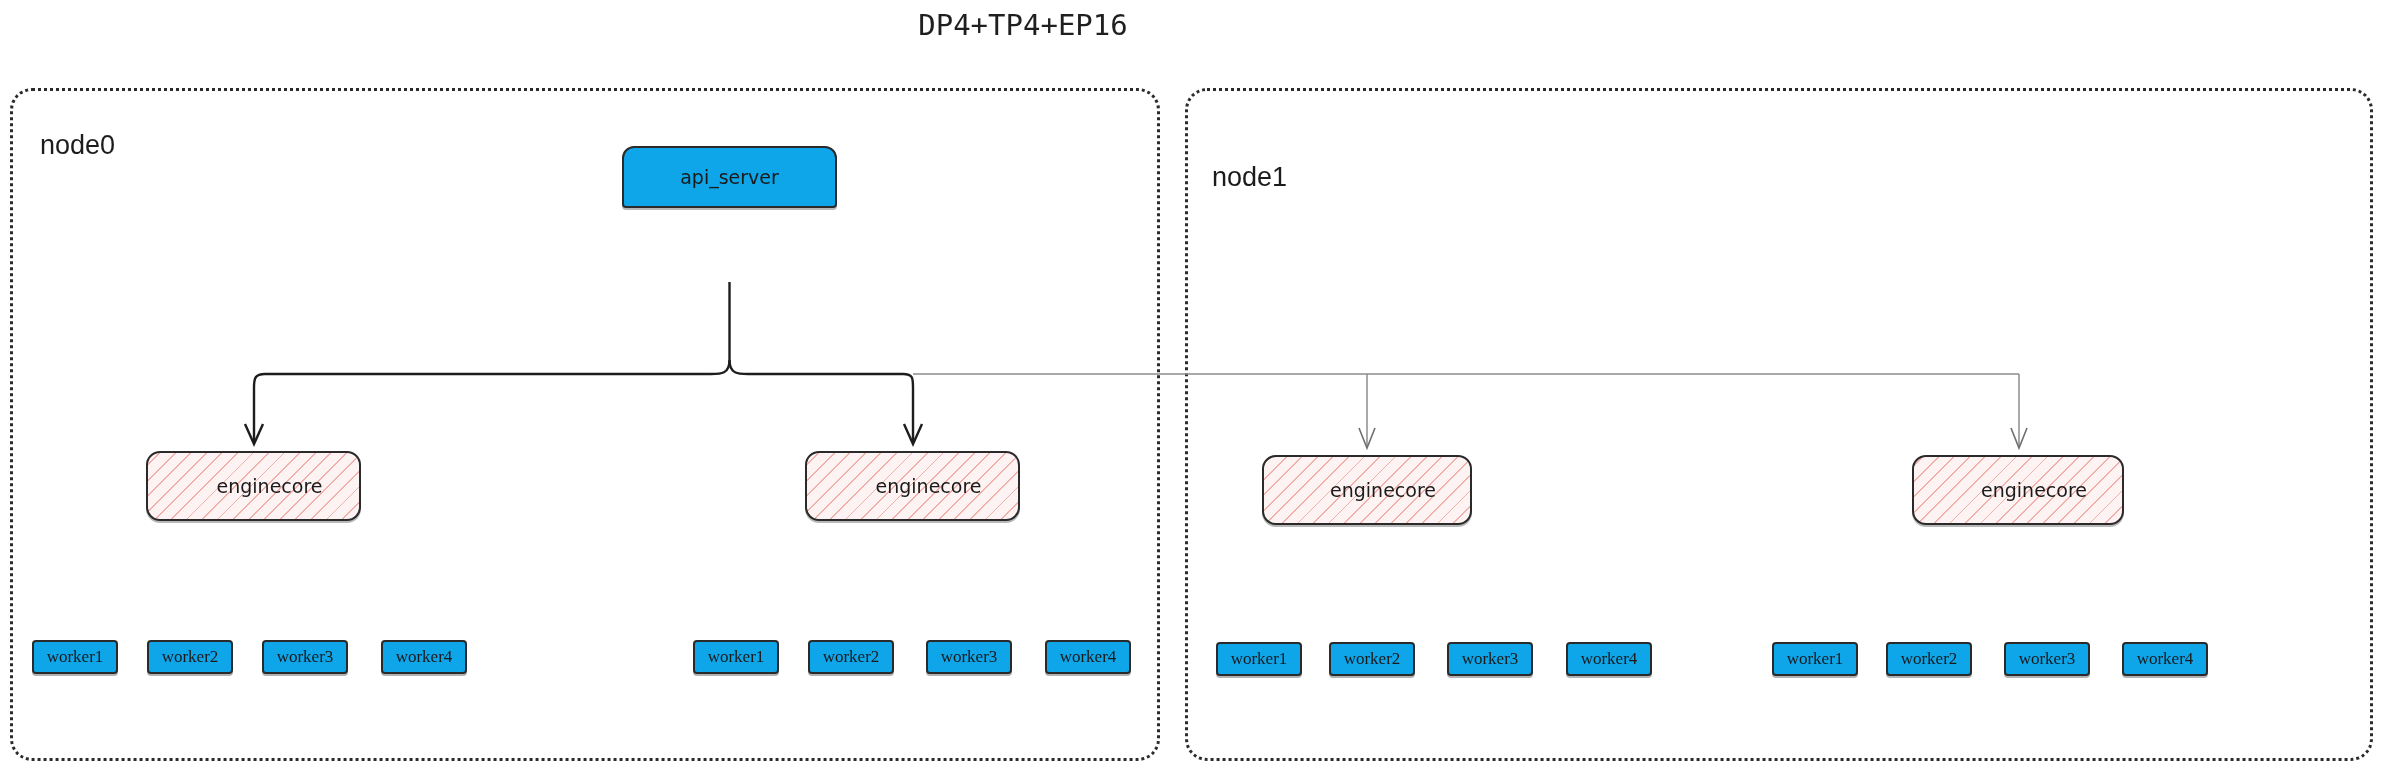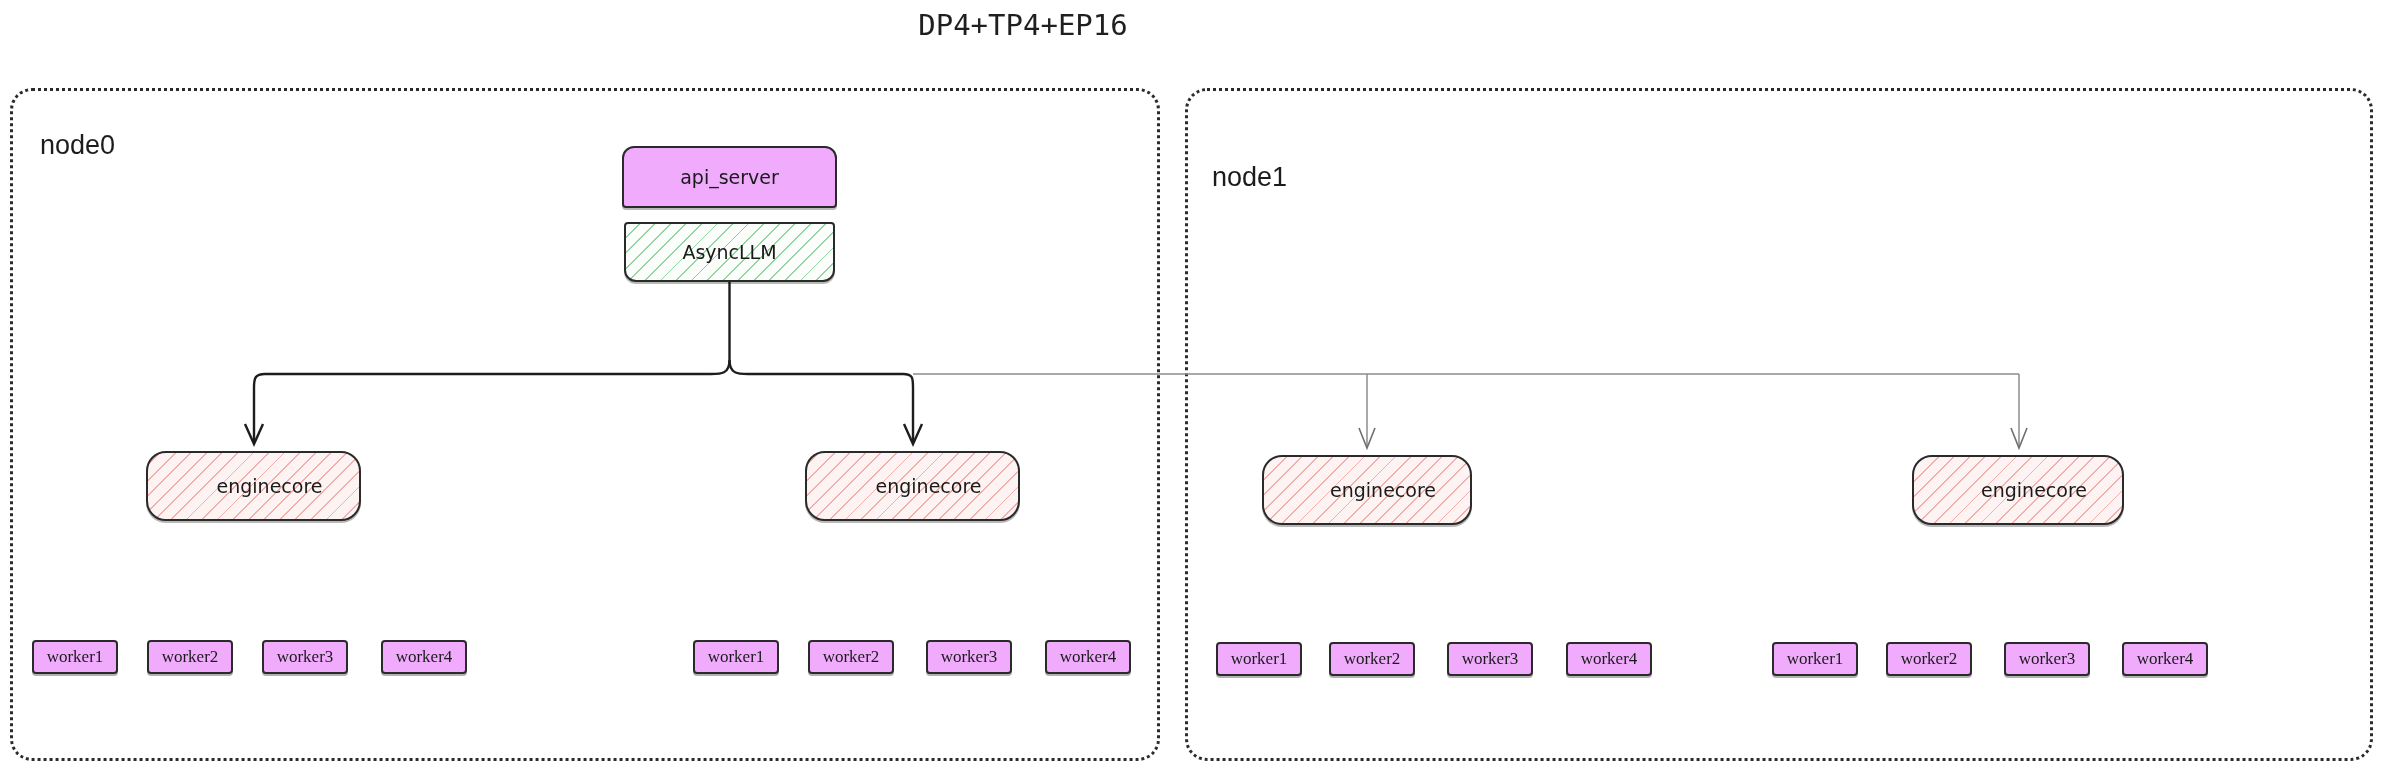--- a/index.html
+++ b/index.html
@@ -48,21 +48,21 @@
   }
 
   
   .box {
     position: absolute;
     box-sizing: border-box;
     display: flex;
     align-items: center;
     justify-content: center;
     border-radius: 12px;
-    background: #f0abfc;
+    background: #0ea5e9;
     border: 2.2px solid #2a2a2a;
     font-size: 19px;
     color: #1a1a1a;
     font-family: "DejaVu Sans", sans-serif;
     box-shadow: 0 2px 0 rgba(0,0,0,0.28);
   }
   .box-plain { }
 
   
   .box-asyncllm {
@@ -79,21 +79,21 @@
   
   .box-enginecore {
     background-color: #fdf3f3;
     background-image: repeating-linear-gradient(
       -45deg,
       rgba(232, 120, 115, 0.55) 0px,
       rgba(232, 120, 115, 0.55) 1.3px,
       rgba(255,255,255,0) 1.3px,
       rgba(255,255,255,0) 11px
     );
-    border-radius: 20px;
+    border-radius: 14px;
     padding-left: 32px;
   }
 
   
   .box-worker {
     border-radius: 4px;
     border-width: 2px;
     font-size: 17px;
     box-shadow: 0 2px 0 rgba(0,0,0,0.30);
     font-family: Liberation Serif, serif;
@@ -174,23 +174,20 @@
     <path class="head-dark" d="M 245 424 L 254 444 L 263 424"></path>
     <path class="head-dark" d="M 904 424 L 913 444 L 922 424"></path>
     <path class="head-light" d="M 1359 428 L 1367 448 L 1375 428"></path>
     <path class="head-light" d="M 2011 428 L 2019 448 L 2027 428"></path>
   </svg>
 
   <div class="box box-plain box-api" id="box-api-server" style="left: 622px; top: 146px; width: 215px; height: 62px;">
     <span>api_server</span>
   </div>
 
-  <div class="box box-asyncllm box-async-stacked" id="box-async-llm" style="left: 624px; top: 222px; width: 211px; height: 60px;">
-    <span>AsyncLLM</span>
-  </div>
 
   <div id="enginecore-layer">
       <div class="box box-enginecore" style="left: 146px; top: 451px; width: 215px; height: 70px;">
         <span>enginecore</span>
       </div>
       <div class="box box-enginecore" style="left: 805px; top: 451px; width: 215px; height: 70px;">
         <span>enginecore</span>
       </div>
       <div class="box box-enginecore" style="left: 1262px; top: 455px; width: 210px; height: 70px;">
         <span>enginecore</span>

